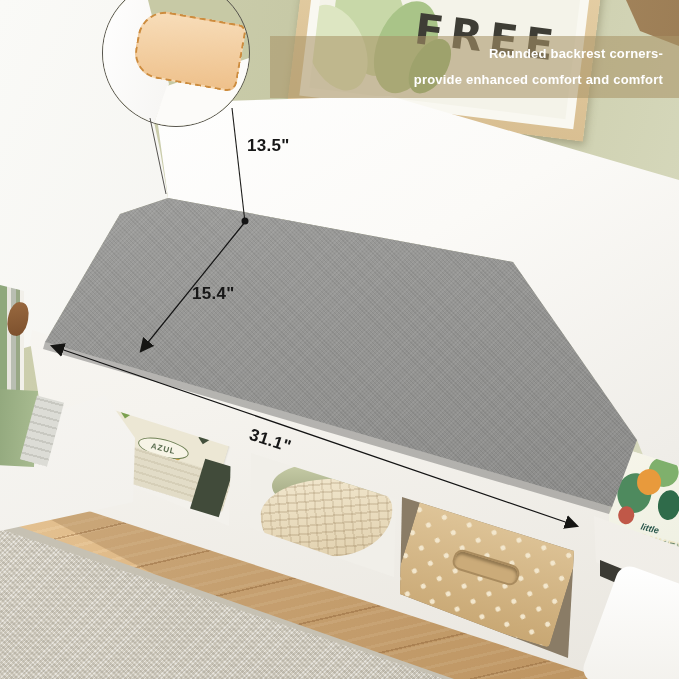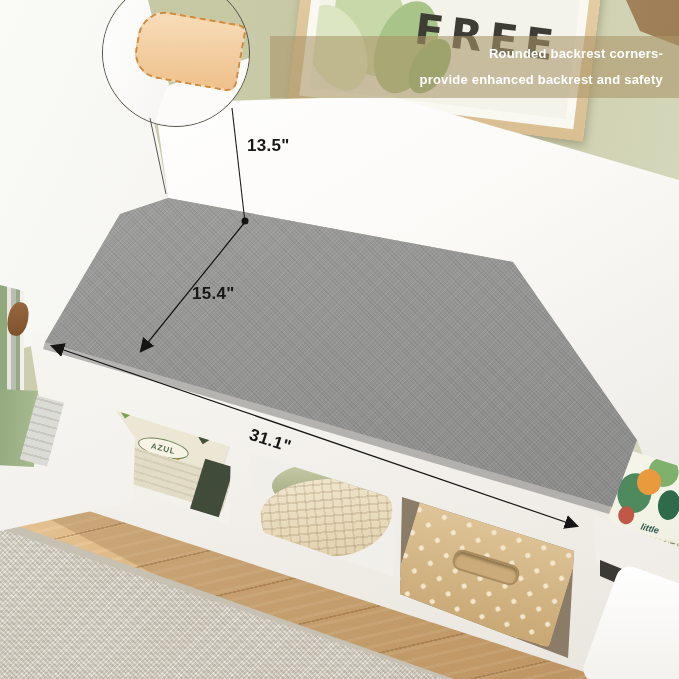--- a/index.html
+++ b/index.html
@@ -208,21 +208,21 @@
   <div class="abs toy"></div>
   <div class="full shelf-left"></div>
   <div class="abs book-green"></div>
   <div class="abs book-gray"></div>
 
   <div class="full cushion"></div>
   <div class="full cushion-front"></div>
 
   <div class="abs band">
     <div>Rounded backrest corners-</div>
-    <div>provide enhanced backrest and safety</div>
+    <div>provide enhanced comfort and comfort</div>
   </div>
 
   <div class="abs circle">
     <div class="circ-white-left"></div>
     <div class="circ-white-bottom"></div>
     <div class="corner-highlight"></div>
   </div>
 
   <svg class="anno" width="679" height="679" viewBox="0 0 679 679">
     <defs>

